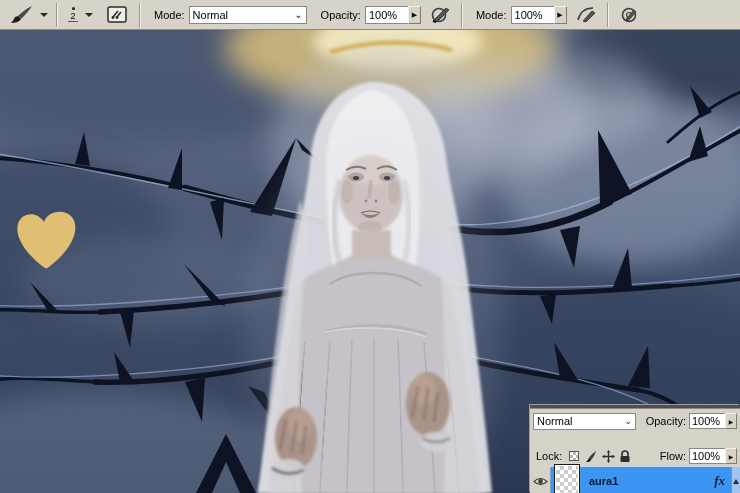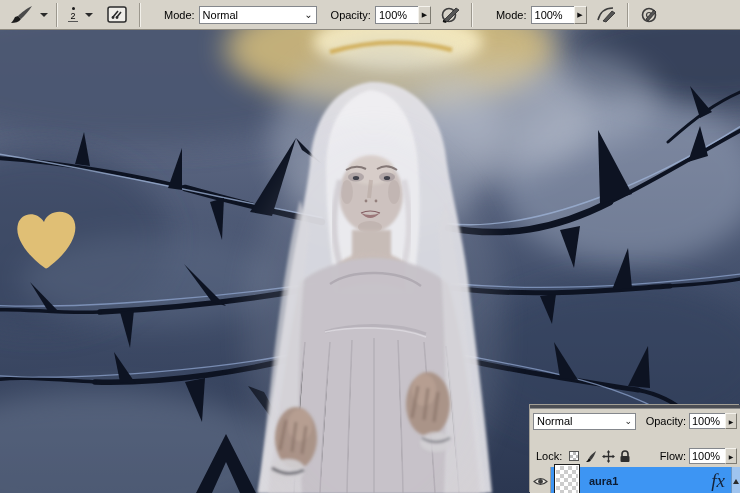--- a/index.html
+++ b/index.html
@@ -4,21 +4,21 @@
 <style>
   * { margin:0; padding:0; box-sizing:border-box; }
   html,body { width:740px; height:493px; overflow:hidden; background:#d6d2c8;
     font-family:"Liberation Sans", sans-serif; font-size:11px; color:#000; }
   .app { width:740px; height:493px; display:flex; flex-direction:column; }
 
   
   .options-bar { height:30px; flex:0 0 30px; background:#d7d3c9;
     border-bottom:1px solid #8d897f; display:flex; align-items:center; padding:0 6px; }
   .tb-sep { width:1px; height:24px; background:#9c988e; box-shadow:1px 0 0 #f2f0ea; margin:0 8px; }
-  .tb-label { margin:0 4px 0 16px; white-space:nowrap; }
+  .tb-label { margin:0 4px 0 6px; white-space:nowrap; }
   .tb-dropdown { width:118px; height:18px; background:#fff; border:1px solid #84878c;
     display:flex; align-items:center; padding:0 3px; position:relative; }
   .tb-dropdown .chev { margin-left:auto; font-size:10px; color:#222; line-height:1; }
   .tb-input { width:44px; height:18px; background:#fff; border:1px solid #84878c;
     font-family:"Liberation Sans",sans-serif; font-size:11px; padding:0 3px; }
   .tb-arrowbtn { width:13px; height:18px; margin-left:-1px; background:#d7d3c9;
     border:1px solid; border-color:#f4f2ec #7e7b72 #7e7b72 #f4f2ec;
     display:flex; align-items:center; justify-content:center; font-size:7px; color:#111; }
   .tb-icon { display:flex; align-items:center; justify-content:center; padding:1px 2px; }
   .preset-box { display:flex; flex-direction:column; align-items:center; width:16px; line-height:1; }
@@ -58,21 +58,21 @@
     display:flex; align-items:center; justify-content:center; }
   .layer-sel { flex:1; background:#3d95f3; display:flex; align-items:center; position:relative; }
   .layer-thumb { width:26px; height:34px; margin-left:3px; background:#fff; padding:1px;
     border:1px solid #1d1d1d; }
   .layer-thumb .checker { width:100%; height:100%;
     background-image: linear-gradient(45deg,#ccc 25%,transparent 25%,transparent 75%,#ccc 75%),
                       linear-gradient(45deg,#ccc 25%,#fff 25%,#fff 75%,#ccc 75%);
     background-size:8px 8px; background-position:0 0,4px 4px; }
   .layer-name { margin-left:9px; font-weight:bold; color:#0c1c33; }
   .fx-label { margin-left:auto; font-family:"Liberation Serif",serif; font-style:italic;
-    font-weight:normal; font-size:19px; color:#142238; }
+    font-weight:bold; font-size:13px; color:#142238; }
   .lp-scroll { width:9px; align-self:stretch; margin-left:6px; background:#9fc4ef;
     border-left:1px solid #6a96c4; display:flex; align-items:center; justify-content:center; }
   .scroll-tri { width:0; height:0; border-left:3px solid transparent; border-right:3px solid transparent;
     border-bottom:5px solid #2b2b2b; }
 </style>
 </head>
 <body>
 
 <div class="app">
 

